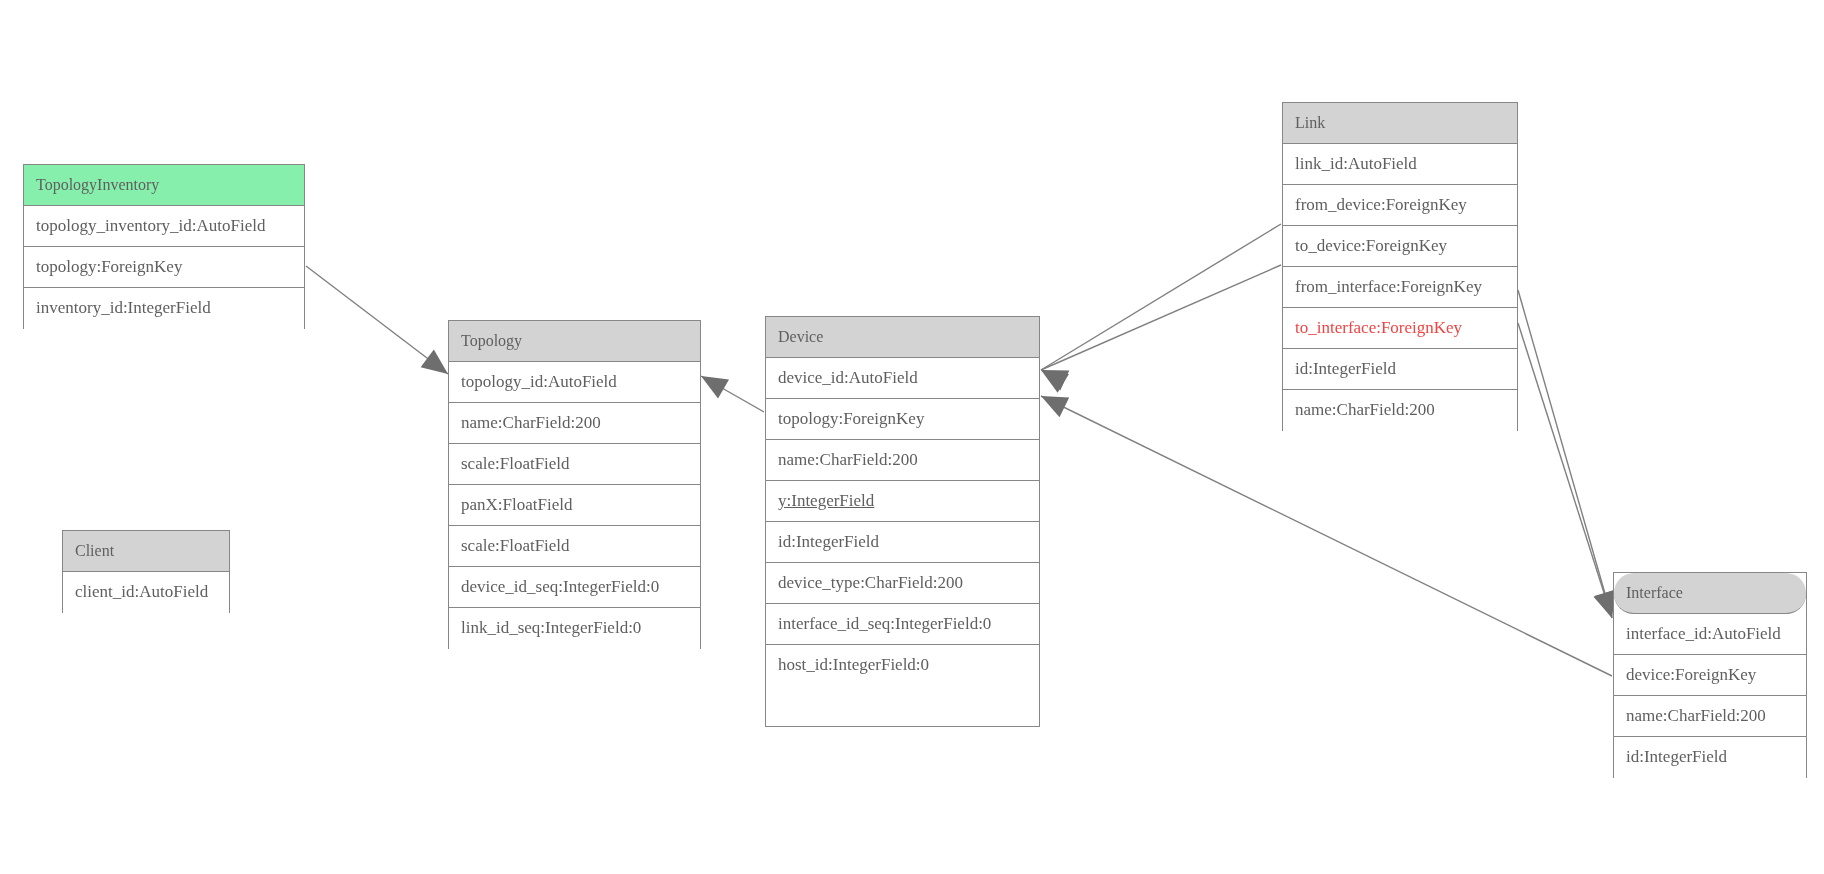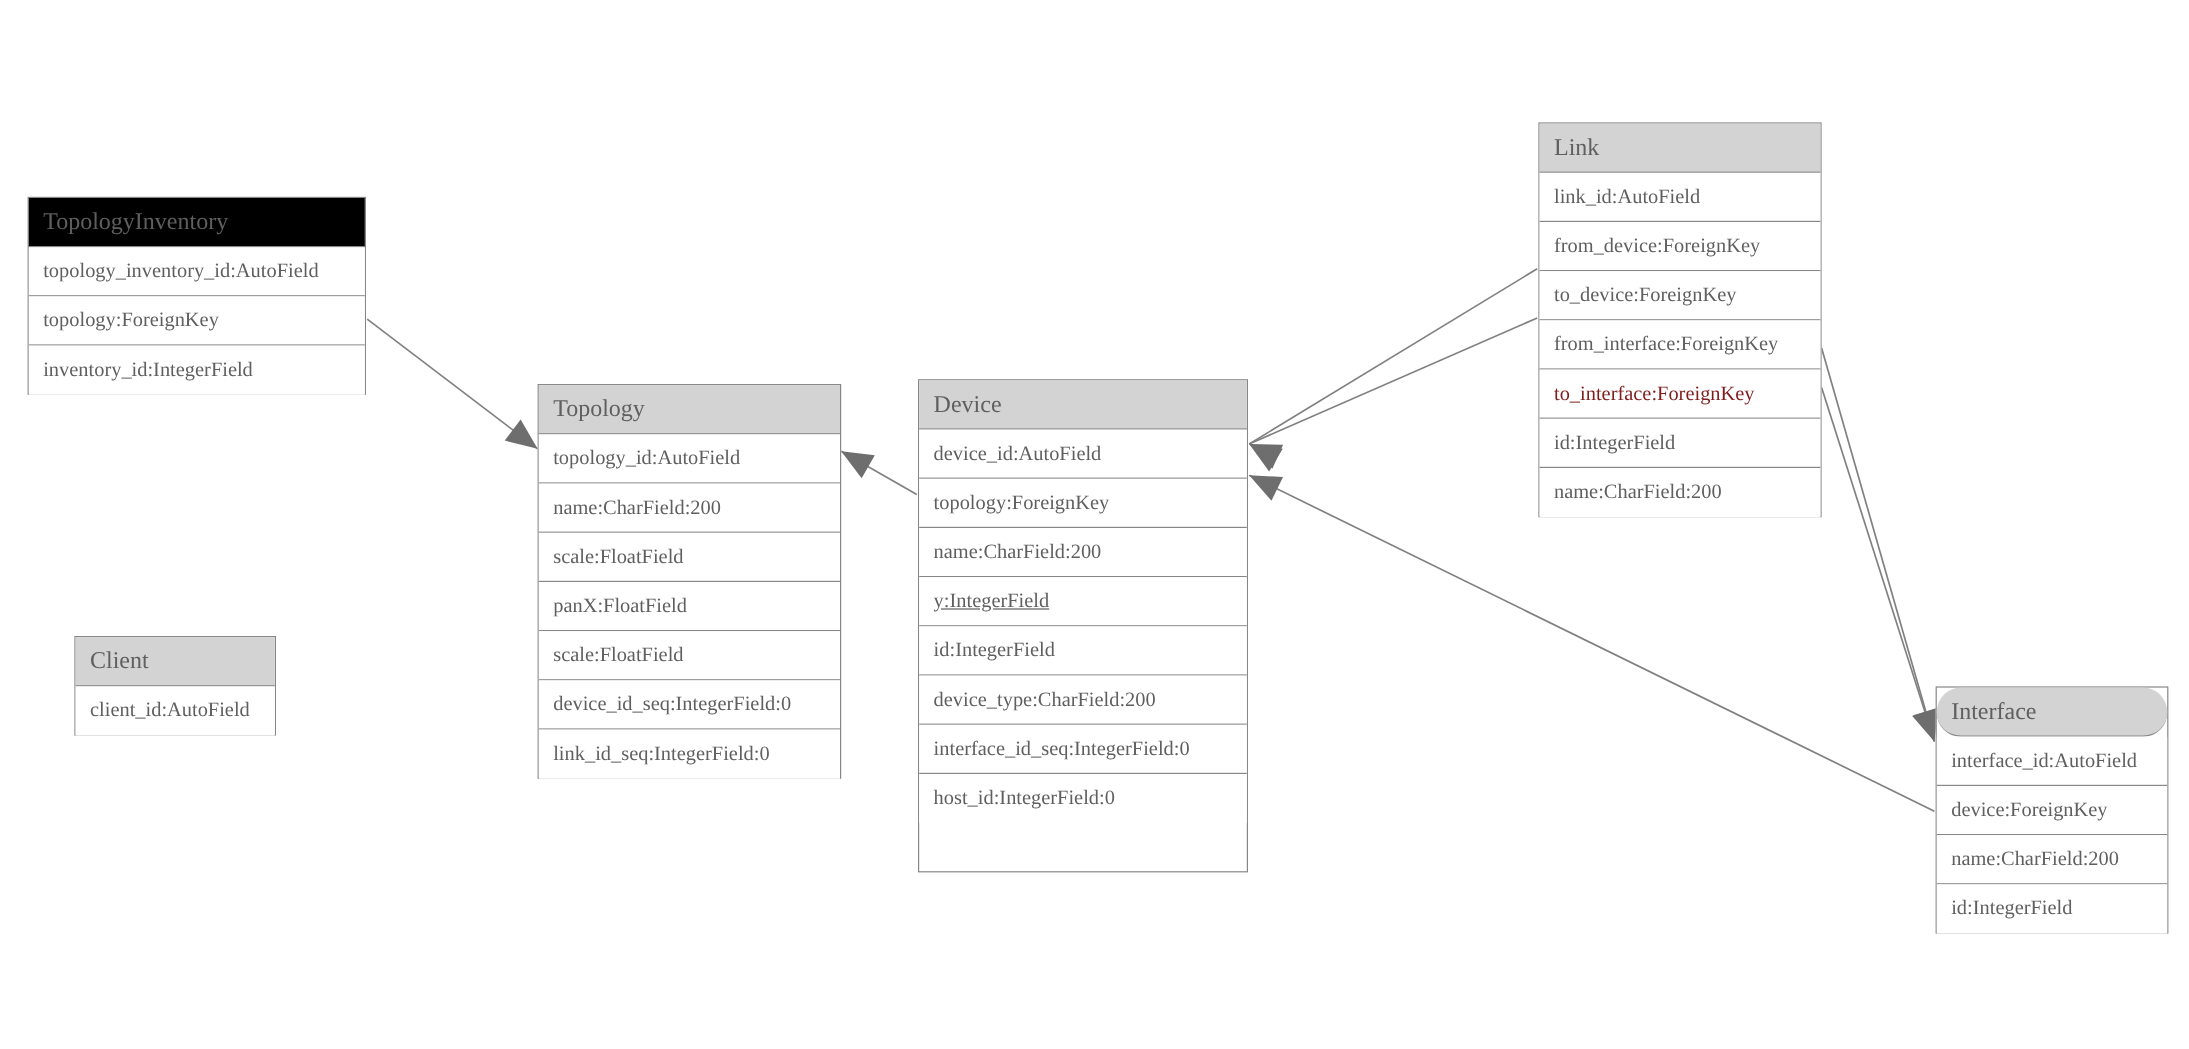--- a/index.html
+++ b/index.html
@@ -30,21 +30,21 @@
     box-sizing: border-box;
     border: 1px solid #878787;
     background: #ffffff;
     z-index: 2;
   }
   .entity-header {
     box-sizing: border-box;
     background: #d3d3d3;
     border-bottom: 1px solid #878787;
     color: #5f5f5f;
-    font-size: 20px;
+    font-size: 16px;
     line-height: 40px;
     height: 41px;
     padding: 0 0 0 12px;
     white-space: nowrap;
     overflow: hidden;
   }
   .entity-field {
     box-sizing: border-box;
     border-bottom: 1px solid #878787;
     color: #5f5f5f;
@@ -91,21 +91,21 @@
         <polygon points="0,0 -26,-11 -26,11" fill="#6e6e6e" transform="translate(1612,618) rotate(74)"></polygon>
       </g>
       <g>
         <path d="M 1518,323 L 1612,618" stroke="#808080" stroke-width="1.4" fill="none"></path>
         <polygon points="0,0 -26,-11 -26,11" fill="#6e6e6e" transform="translate(1612,618) rotate(72)"></polygon>
       </g>
     </svg>
 
   <div id="entity-layer">
       <div class="entity" style="left: 23px; top: 164px; width: 282px; height: 165px; border-color: rgb(135, 135, 135);">
-        <div class="entity-header" style="background: #000000; color: rgb(95, 95, 95); border-color: rgb(135, 135, 135);">TopologyInventory</div>
+        <div class="entity-header" style="background: #86efac; color: rgb(95, 95, 95); border-color: rgb(135, 135, 135);">TopologyInventory</div>
         <div class="entity-field" style="color: rgb(95, 95, 95); border-color: rgb(135, 135, 135);">topology_inventory_id:AutoField</div>
         <div class="entity-field" style="color: rgb(95, 95, 95); border-color: rgb(135, 135, 135);">topology:ForeignKey</div>
         <div class="entity-field" style="color: rgb(95, 95, 95); border-color: rgb(135, 135, 135);">inventory_id:IntegerField</div>
       </div>
       <div class="entity" style="left: 62px; top: 530px; width: 168px; height: 83px; border-color: rgb(135, 135, 135);">
         <div class="entity-header" style="background: rgb(211, 211, 211); color: rgb(95, 95, 95); border-color: rgb(135, 135, 135);">Client</div>
         <div class="entity-field" style="color: rgb(95, 95, 95); border-color: rgb(135, 135, 135);">client_id:AutoField</div>
       </div>
       <div class="entity" style="left: 448px; top: 320px; width: 253px; height: 329px; border-color: rgb(135, 135, 135);">
         <div class="entity-header" style="background: rgb(211, 211, 211); color: rgb(95, 95, 95); border-color: rgb(135, 135, 135);">Topology</div>
@@ -127,21 +127,21 @@
         <div class="entity-field" style="color: rgb(95, 95, 95); border-color: rgb(135, 135, 135);">device_type:CharField:200</div>
         <div class="entity-field" style="color: rgb(95, 95, 95); border-color: rgb(135, 135, 135);">interface_id_seq:IntegerField:0</div>
         <div class="entity-field" style="color: rgb(95, 95, 95); border-color: rgb(135, 135, 135);">host_id:IntegerField:0</div>
       </div>
       <div class="entity" style="left: 1282px; top: 102px; width: 236px; height: 329px; border-color: rgb(135, 135, 135);">
         <div class="entity-header" style="background: rgb(211, 211, 211); color: rgb(95, 95, 95); border-color: rgb(135, 135, 135);">Link</div>
         <div class="entity-field" style="color: rgb(95, 95, 95); border-color: rgb(135, 135, 135);">link_id:AutoField</div>
         <div class="entity-field" style="color: rgb(95, 95, 95); border-color: rgb(135, 135, 135);">from_device:ForeignKey</div>
         <div class="entity-field" style="color: rgb(95, 95, 95); border-color: rgb(135, 135, 135);">to_device:ForeignKey</div>
         <div class="entity-field" style="color: rgb(95, 95, 95); border-color: rgb(135, 135, 135);">from_interface:ForeignKey</div>
-        <div class="entity-field" style="color: #7f1d1d; border-color: rgb(135, 135, 135);">to_interface:ForeignKey</div>
+        <div class="entity-field" style="color: #ef4444; border-color: rgb(135, 135, 135);">to_interface:ForeignKey</div>
         <div class="entity-field" style="color: rgb(95, 95, 95); border-color: rgb(135, 135, 135);">id:IntegerField</div>
         <div class="entity-field" style="color: rgb(95, 95, 95); border-color: rgb(135, 135, 135);">name:CharField:200</div>
       </div>
       <div class="entity" style="left: 1613px; top: 572px; width: 194px; height: 206px; border-color: rgb(135, 135, 135);">
         <div class="entity-header" style="background: rgb(211, 211, 211); color: rgb(95, 95, 95); border-color: rgb(135, 135, 135); border-radius: 20px;">Interface</div>
         <div class="entity-field" style="color: rgb(95, 95, 95); border-color: rgb(135, 135, 135);">interface_id:AutoField</div>
         <div class="entity-field" style="color: rgb(95, 95, 95); border-color: rgb(135, 135, 135);">device:ForeignKey</div>
         <div class="entity-field" style="color: rgb(95, 95, 95); border-color: rgb(135, 135, 135);">name:CharField:200</div>
         <div class="entity-field" style="color: rgb(95, 95, 95); border-color: rgb(135, 135, 135);">id:IntegerField</div>
       </div>

